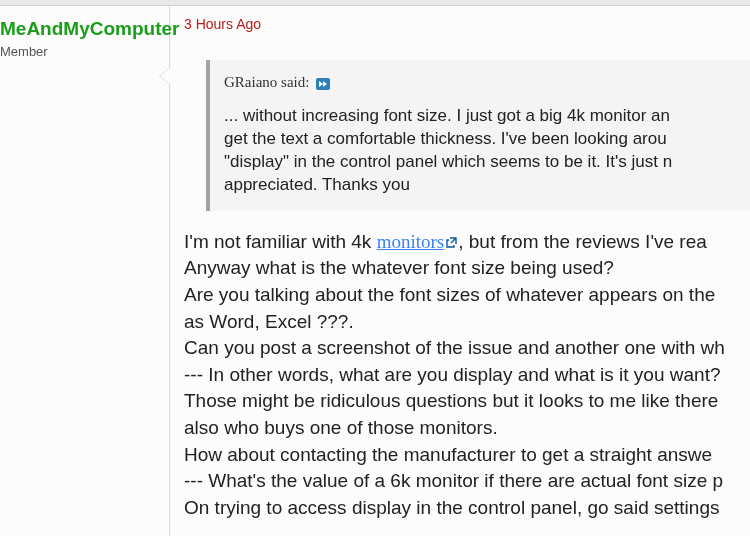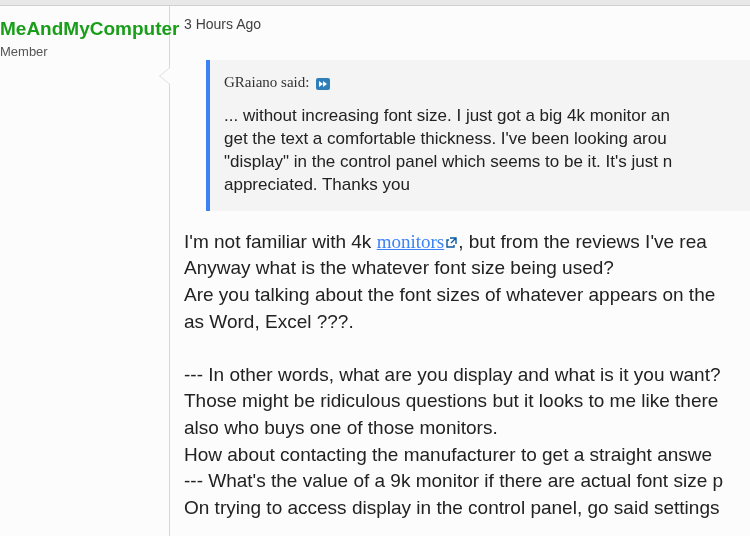--- a/index.html
+++ b/index.html
@@ -65,27 +65,27 @@
       border-bottom: 8px solid transparent;
       border-right: 10px solid #fcfcfc;
       filter: drop-shadow(-1px 0 0 #d8d8d8);
     }
     .main {
       flex: 1;
       padding: 10px 0 0 14px;
       overflow: hidden;
     }
     .timestamp {
-      color: #404040;
+      color: #b91c1c;
       font-size: 14px;
       margin-bottom: 28px;
     }
     .quote-block {
       background: #f4f4f4;
-      border-left: 4px solid #3b82f6;
+      border-left: 4px solid #a3a3a3;
       padding: 14px 8px 14px 14px;
       margin-bottom: 18px;
       margin-left: 22px;
     }
     .quote-header {
       font-family: Georgia, 'Times New Roman', serif;
       font-size: 15px;
       color: #333;
       margin-bottom: 14px;
     }
@@ -172,23 +172,23 @@
     </div>
 
     <div class="post-body">
       <span>I'm not familiar with 4k </span><a href="#"><span>monitors</span><span class="ext-icon"><svg viewBox="0 0 12 12">
               <path d="M4 2h6v6M10 2L5 7" stroke="#0b57a3" stroke-width="1.4" fill="none"></path>
               <path d="M3 4H1v7h7V9" stroke="#0b57a3" stroke-width="1.4" fill="none"></path>
             </svg></span></a><span>, but from the reviews I've rea</span><br>
       <span>Anyway what is the whatever font size being used?</span><br>
       <span>Are you talking about the font sizes of whatever appears on the</span><br>
       <span>as Word, Excel ???.</span><br>
-      <br>
+      <span>Can you post a screenshot of the issue and another one with wh</span><br>
       <span>--- In other words, what are you display and what is it you want?</span><br>
       <span>Those might be ridiculous questions but it looks to me like there</span><br>
       <span>also who buys one of those monitors.</span><br>
       <span>How about contacting the manufacturer to get a straight answe</span><br>
-      <span>--- What's the value of a 9k monitor if there are actual font size p</span><br>
+      <span>--- What's the value of a 6k monitor if there are actual font size p</span><br>
       <span>On trying to access display in the control panel, go said settings</span>
     </div>
   </main>
 
 </div>
 
 </body></html>

